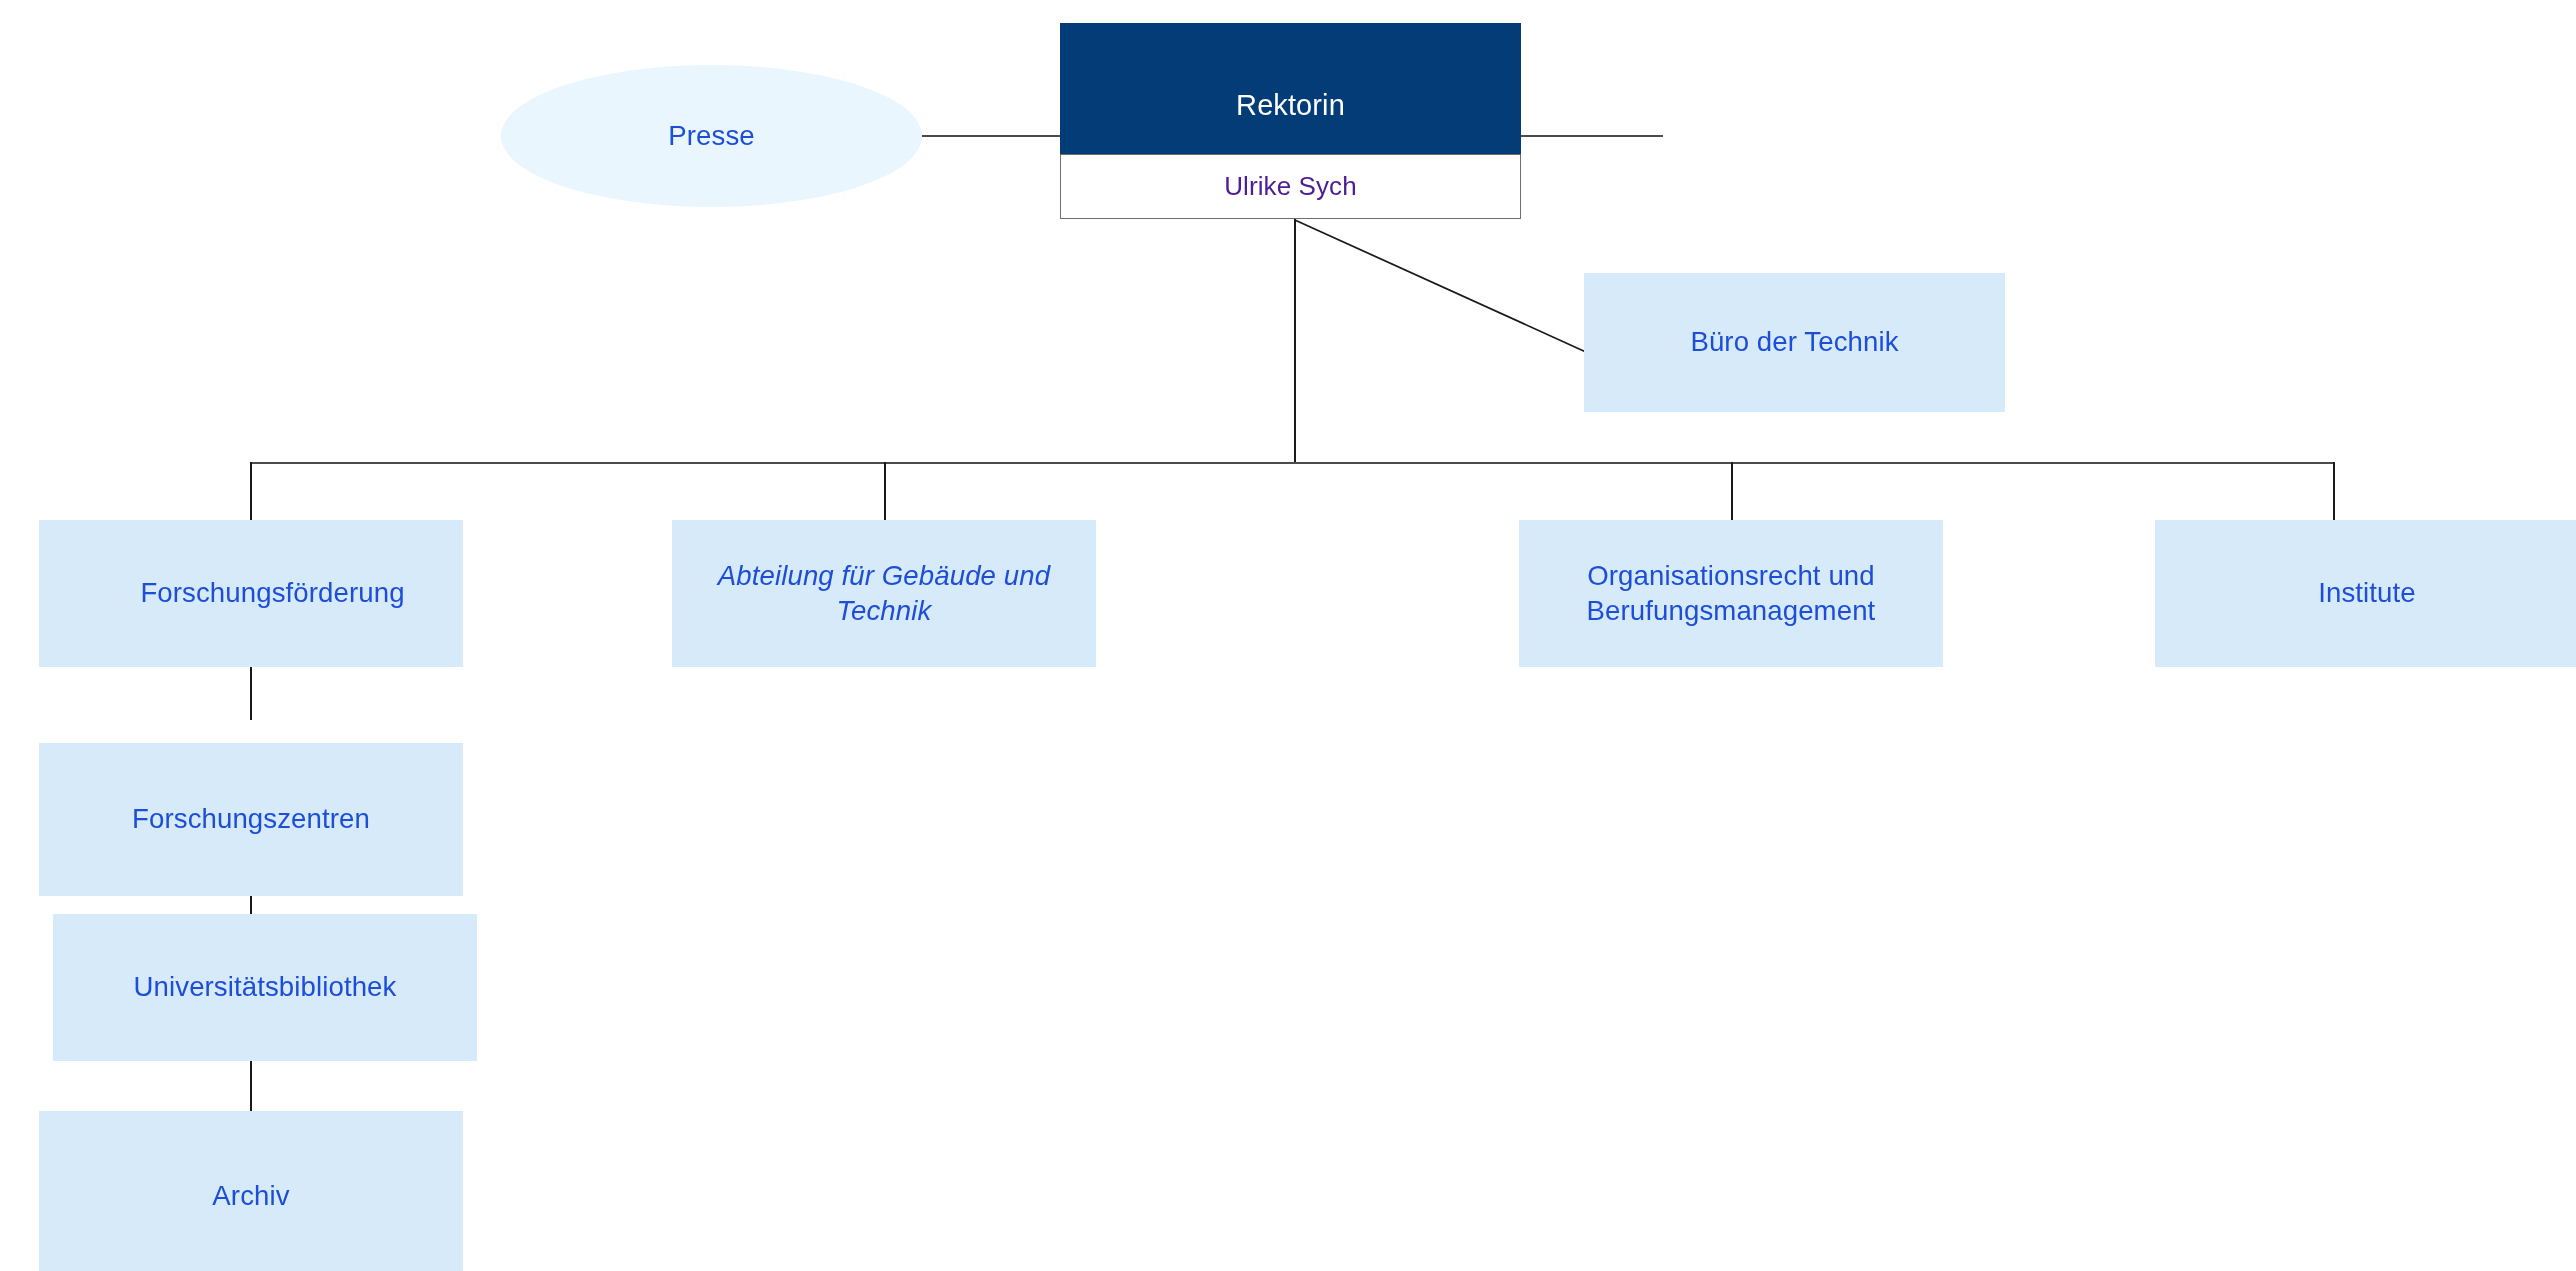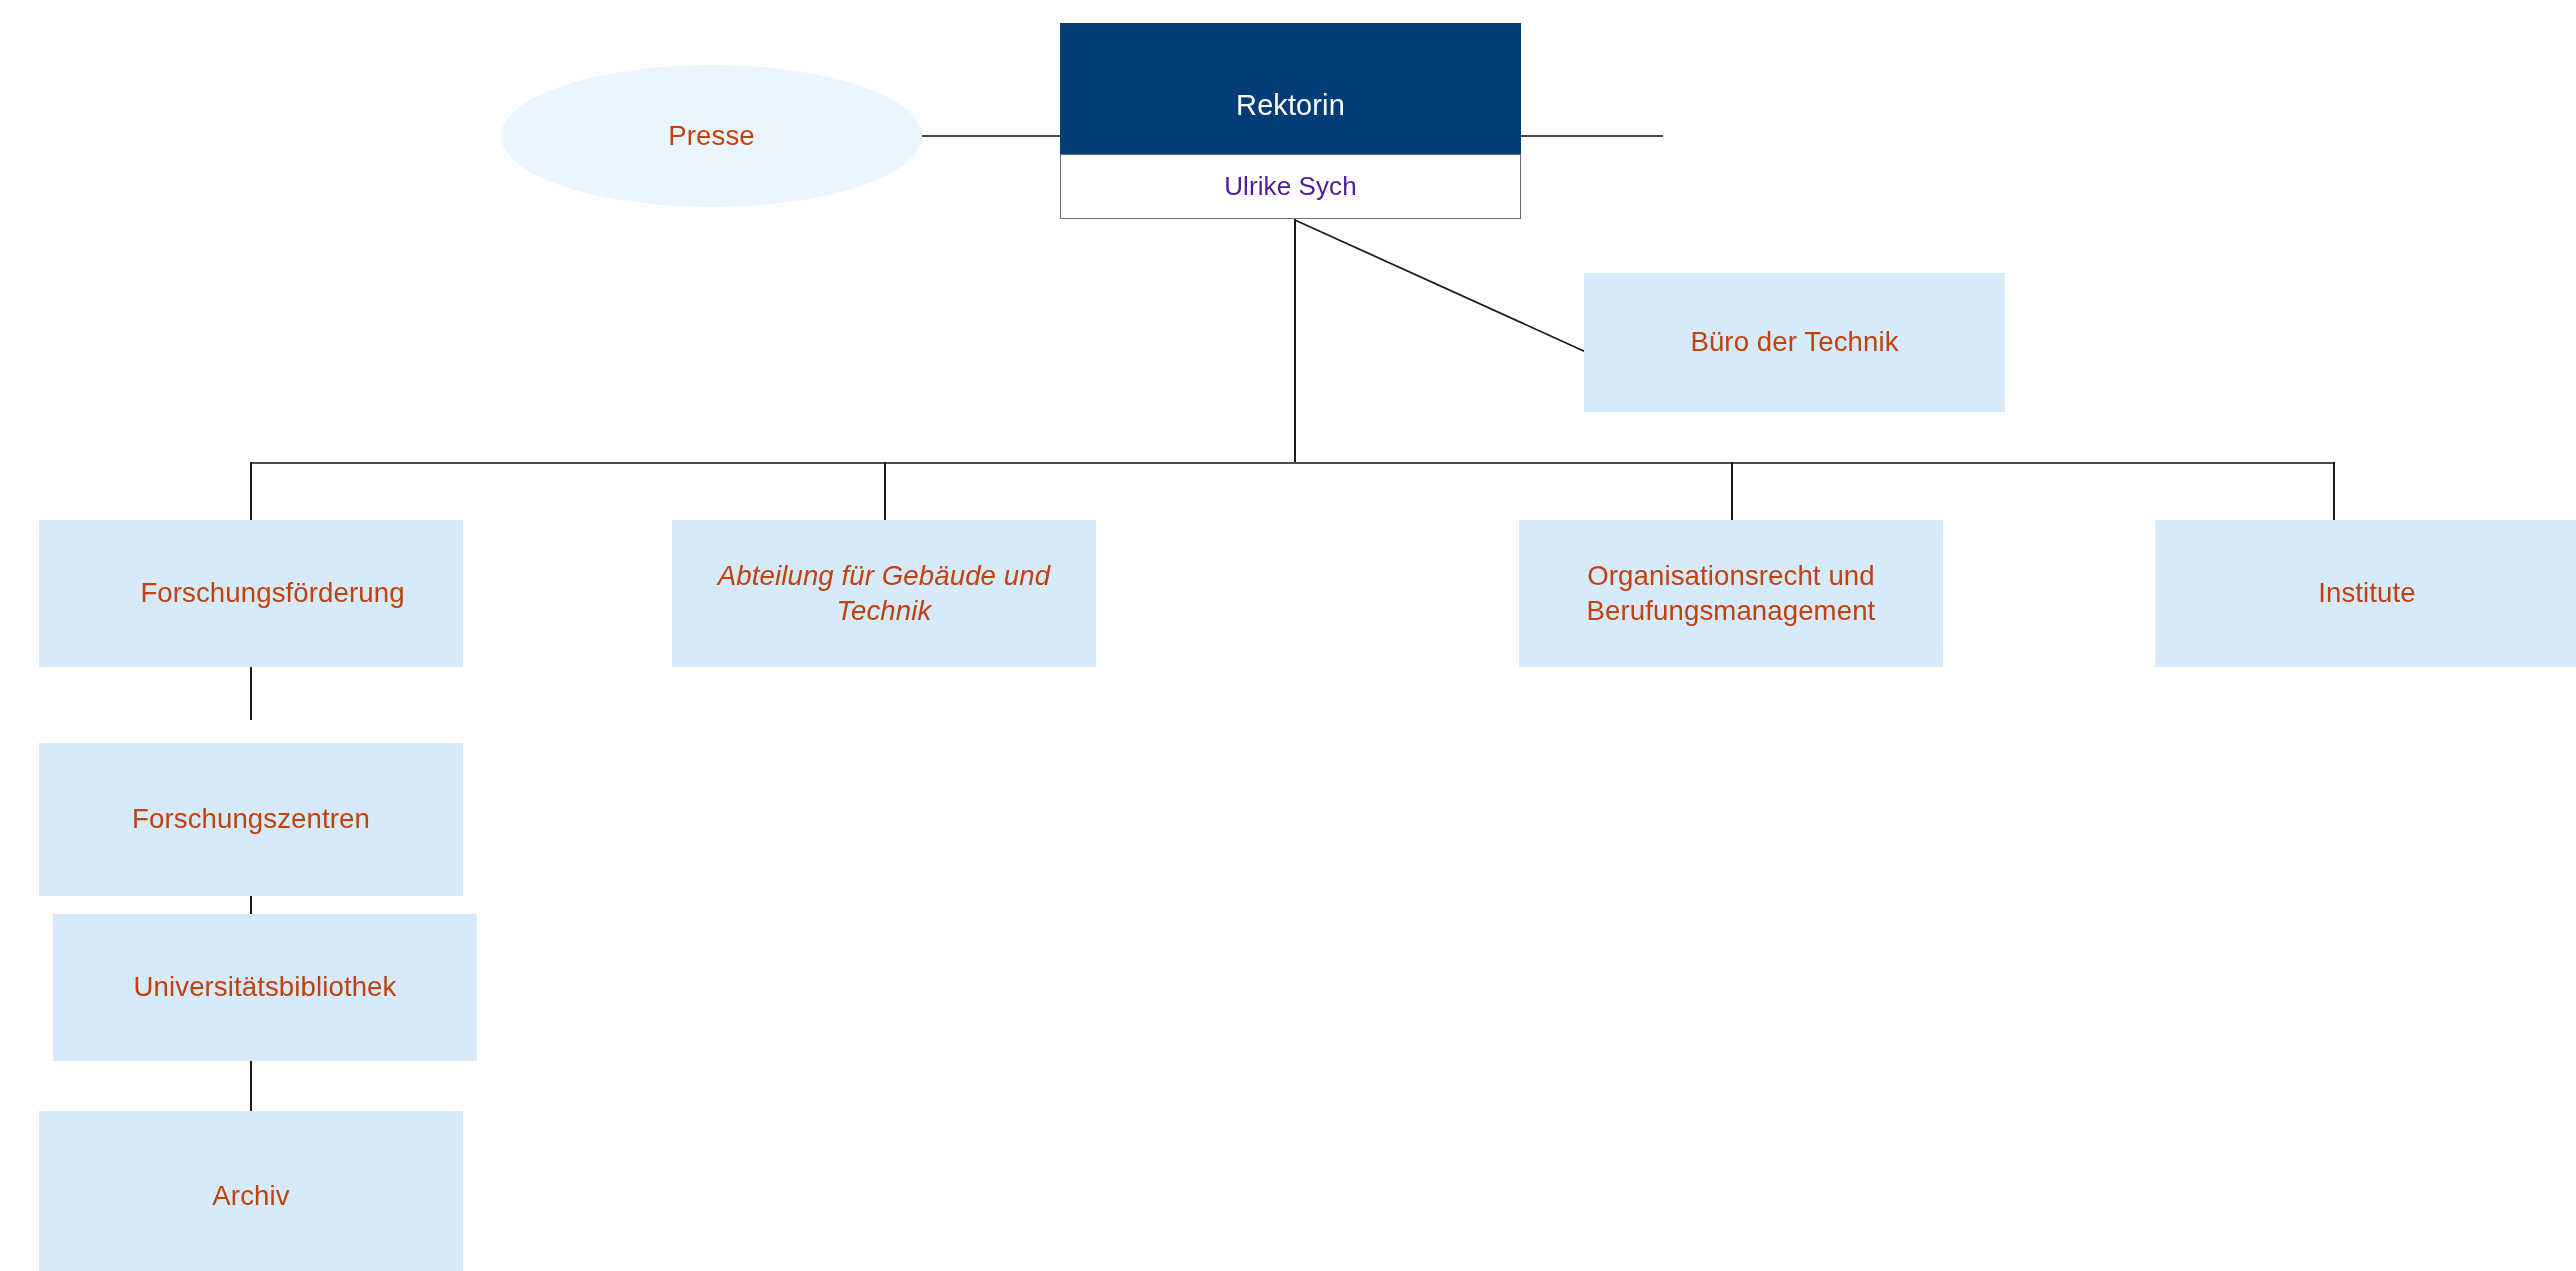--- a/index.html
+++ b/index.html
@@ -18,21 +18,21 @@
     background: #ffffff;
     overflow: hidden;
   }
   .node {
     position: absolute;
     box-sizing: border-box;
     display: flex;
     align-items: center;
     justify-content: center;
     text-align: center;
-    color: #c2410c;
+    color: #1d4ed8;
     font-size: 27.6px;
     line-height: 1.25;
     letter-spacing: 0.1px;
   }
   .node .label {
     display: block;
     padding: 0 12.6px;
     white-space: pre-line;
   }
   

